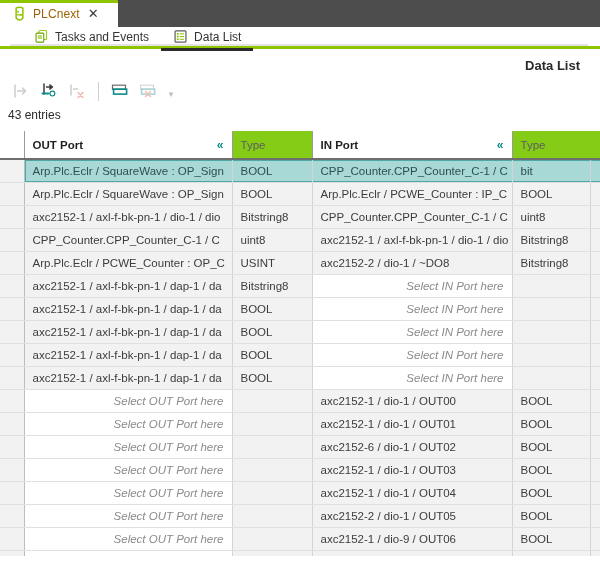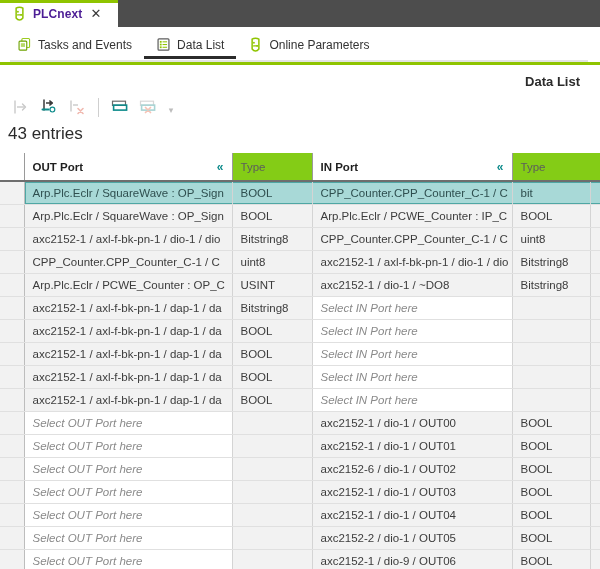--- a/index.html
+++ b/index.html
@@ -30,43 +30,43 @@
   }
   .win-tab::before {
     content: "";
     position: absolute;
     left: 0; right: 0; top: 0;
     height: 3px;
     background: #8fc400;
   }
   .win-tab-title {
     font-size: 12px;
-    font-weight: bold;
-    color: #4c1d95;
+    font-weight: normal;
+    color: #a16207;
     letter-spacing: .1px;
   }
   .win-tab-close {
     font-size: 13px;
     color: #3a3a3a;
     line-height: 1;
     cursor: pointer;
     padding: 0 2px;
   }
 
   
   .plc-logo { width: 15px; height: 15px; flex: 0 0 15px; display:block; }
 
   
   .viewtabs {
     position: relative;
-    height: 35px;
+    height: 19px;
     background: #ffffff;
     display: flex;
     align-items: center;
-    padding-left: 5px;
+    padding-left: 22px;
     gap: 0px;
   }
   .viewtabs::after {
     content: "";
     position: absolute;
     left: 10px; right: 12px; bottom: 0;
     height: 2px;
     background: #e3e3e3;
   }
   .vtab {
@@ -135,21 +135,21 @@
     background: #cfcfcf;
     margin: 0 6px;
   }
   .tb-caret {
     width: 16px; height: 24px;
     display: flex; align-items: flex-end; justify-content: center;
     padding-bottom: 4px;
     cursor: pointer;
   }
   .entries {
-    font-size: 17px;
+    font-size: 12px;
     color: #2b2b2b;
     padding-left: 8px;
     margin-top: 1px;
   }
 
   
   .grid-wrap {
     margin-top: 9px;
     position: relative;
     height: calc(100% - 26px - 32px - 18px - 9px);
@@ -213,20 +213,21 @@
     background: #f2f2f2;
     border-right: 1px solid #bdbdbd;
     padding: 0;
   }
   tbody td.vsep { border-left: 1px solid #d4d4d4; }
 
   tbody td.empty-cell {
     background: #ffffff;
     color: #8a8a8a;
     font-style: italic;
+    text-align: right;
   }
   tbody td.blank-type { background: #f2f2f2; }
 
   tr.selected td { background: #a8d9d7; color: #2f4f4f; }
   tr.selected td.gutter { background: #f2f2f2; }
 
   
   tr.selected td.sel-left  { box-shadow: inset 1px 0 0 #4fa7a4, inset 0 1px 0 #4fa7a4, inset 0 -1px 0 #4fa7a4; }
   tr.selected td.sel-mid   { box-shadow: inset 0 1px 0 #4fa7a4, inset 0 -1px 0 #4fa7a4; }
 </style>
@@ -269,31 +270,20 @@
         <rect x="4.1" y="7.1" width="1.9" height="1.9" fill="#8fc400"></rect>
         <rect x="4.1" y="10" width="1.9" height="1.9" fill="#8fc400"></rect>
         <rect x="7" y="4.6" width="4.8" height="1.1" fill="#8fc400"></rect>
         <rect x="7" y="7.5" width="4.8" height="1.1" fill="#8fc400"></rect>
         <rect x="7" y="10.4" width="4.8" height="1.1" fill="#8fc400"></rect>
       </svg>
     </span>
     <span class="vtab-label">Data List</span>
   </div>
 
-  <div class="vtab">
-    <span class="vtab-icon">
-      <svg viewBox="0 0 16 16" width="15" height="15" aria-hidden="true">
-        <path d="M8 1.2c-2.1 0-3.6 1-3.6 1v10.6s1.5 2 3.6 2 3.6-2 3.6-2V2.2S10.1 1.2 8 1.2z" fill="none" stroke="#8fc400" stroke-width="1.6"></path>
-        <circle cx="6.3" cy="6.1" r="1" fill="#8fc400"></circle>
-        <circle cx="9.7" cy="9.4" r="1" fill="#8fc400"></circle>
-        <path d="M5.9 9.5h4.2" stroke="#8fc400" stroke-width="1.3" stroke-linecap="round"></path>
-      </svg>
-    </span>
-    <span class="vtab-label">Online Parameters</span>
-  </div>
 </div>
 
 <div class="green-rule"></div>
 
 <div class="page">
 
   <div class="page-title">Data List</div>
 
   <div class="toolbar">
 
@@ -417,21 +407,21 @@
             <td class="">CPP_Counter.CPP_Counter_C-1 / C</td>
             <td class="vsep ">uint8</td>
             <td class="vsep ">axc2152-1 / axl-f-bk-pn-1 / dio-1 / dio</td>
             <td class="vsep ">Bitstring8</td>
             <td class="vsep "></td>
           </tr>
           <tr>
             <td class="gutter"></td>
             <td class="">Arp.Plc.Eclr / PCWE_Counter : OP_C</td>
             <td class="vsep ">USINT</td>
-            <td class="vsep ">axc2152-1 / dio-1 / ~DO8</td>
+            <td class="vsep ">axc2152-2 / dio-1 / ~DO8</td>
             <td class="vsep ">Bitstring8</td>
             <td class="vsep "></td>
           </tr>
           <tr>
             <td class="gutter"></td>
             <td class="">axc2152-1 / axl-f-bk-pn-1 / dap-1 / da</td>
             <td class="vsep ">Bitstring8</td>
             <td class="vsep empty-cell ">Select IN Port here</td>
             <td class="vsep blank-type "></td>
             <td class="vsep "></td>

